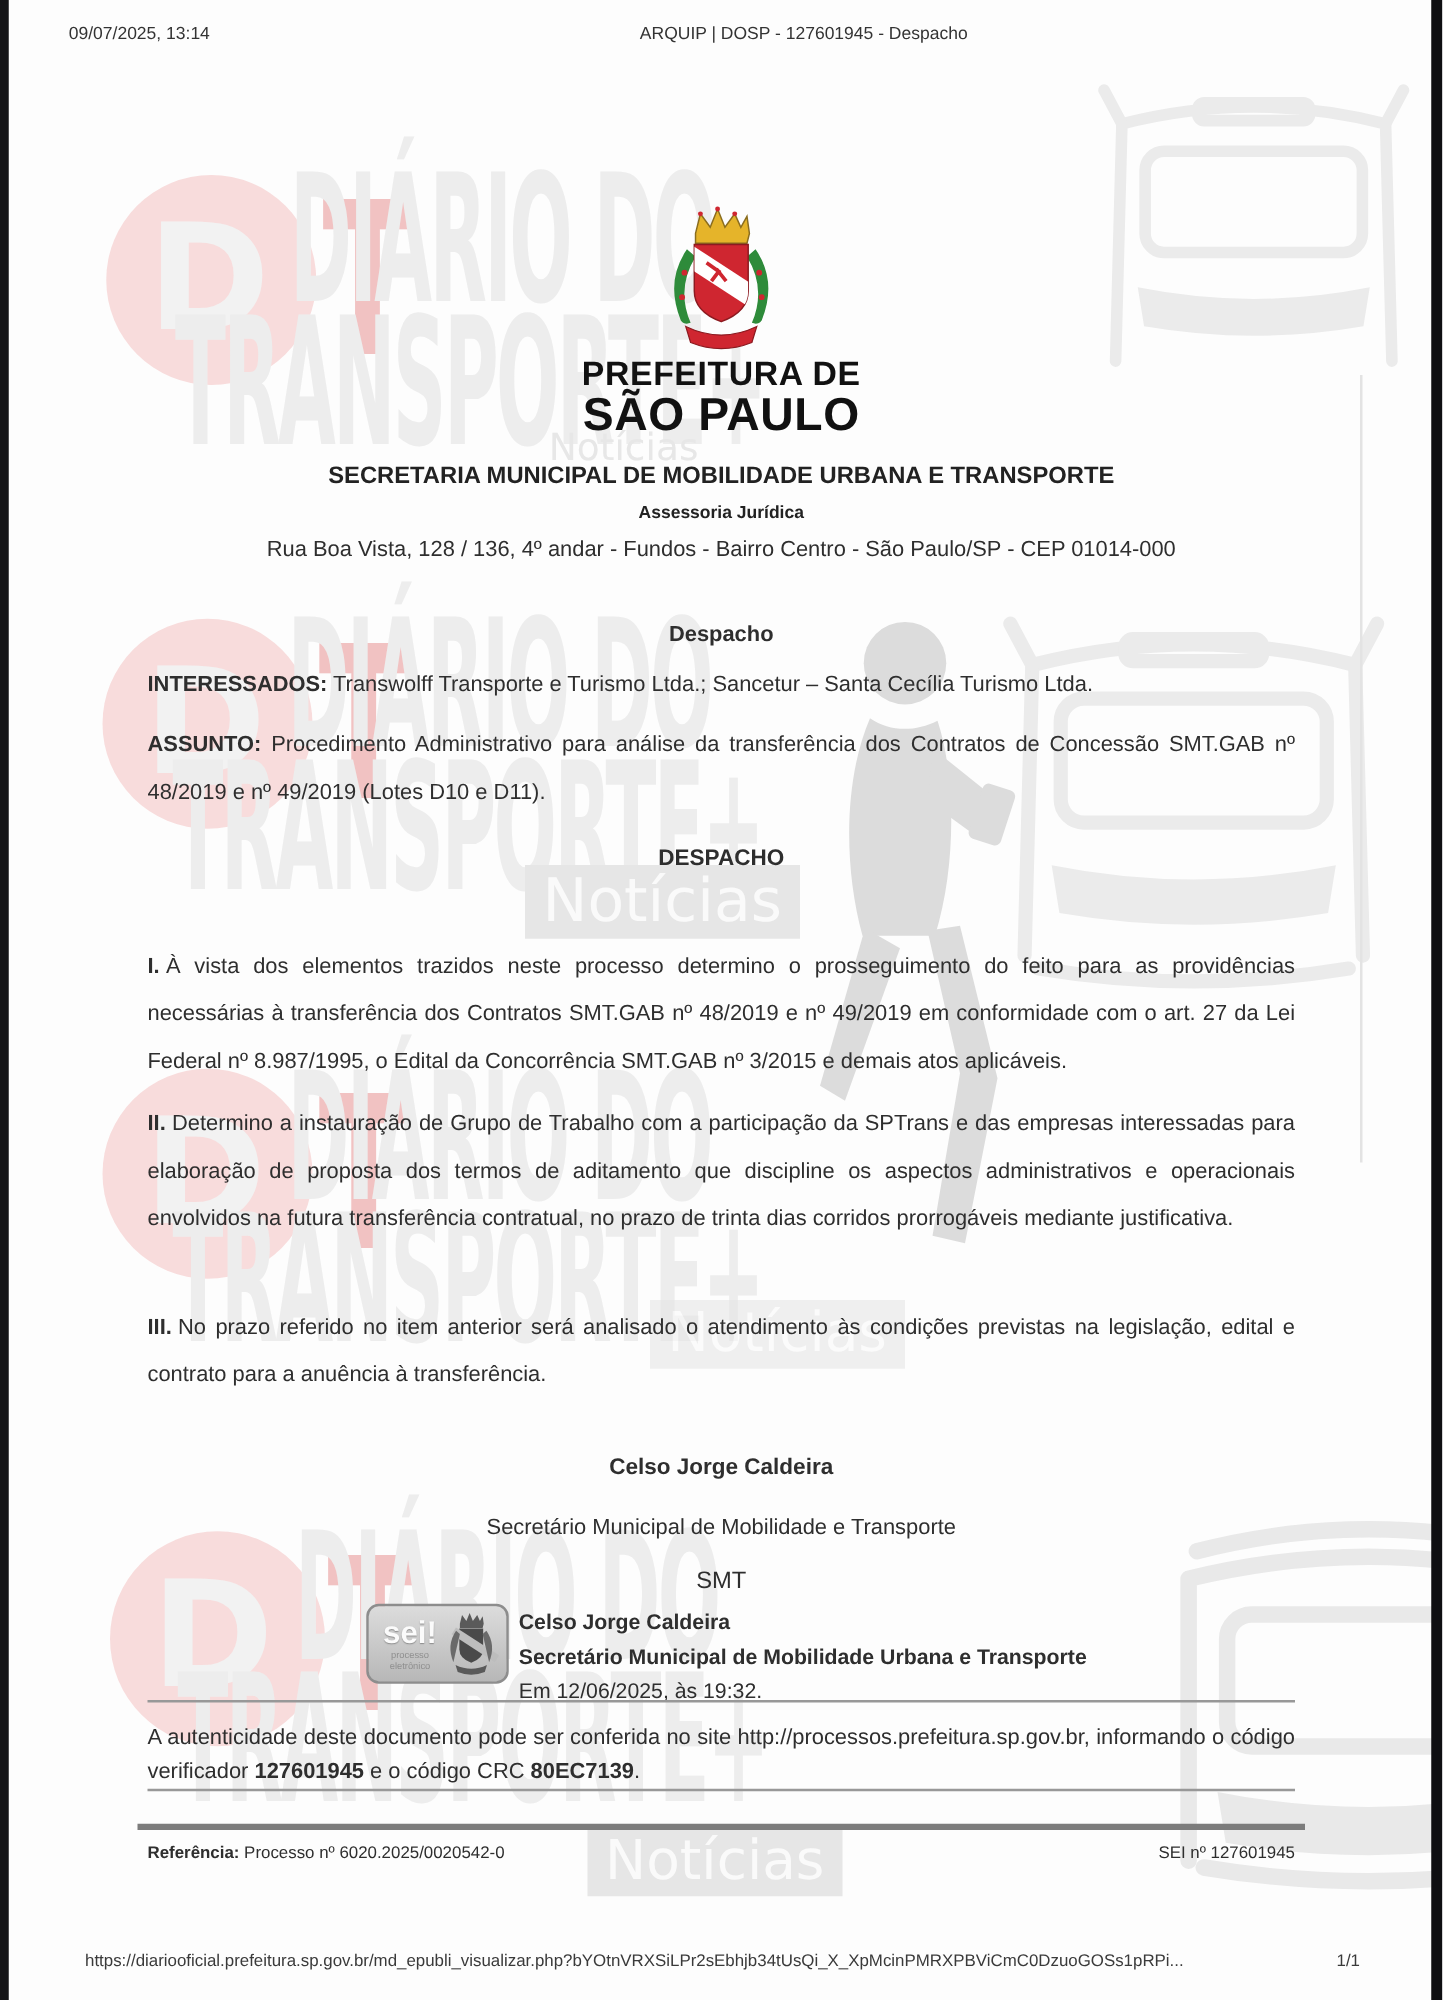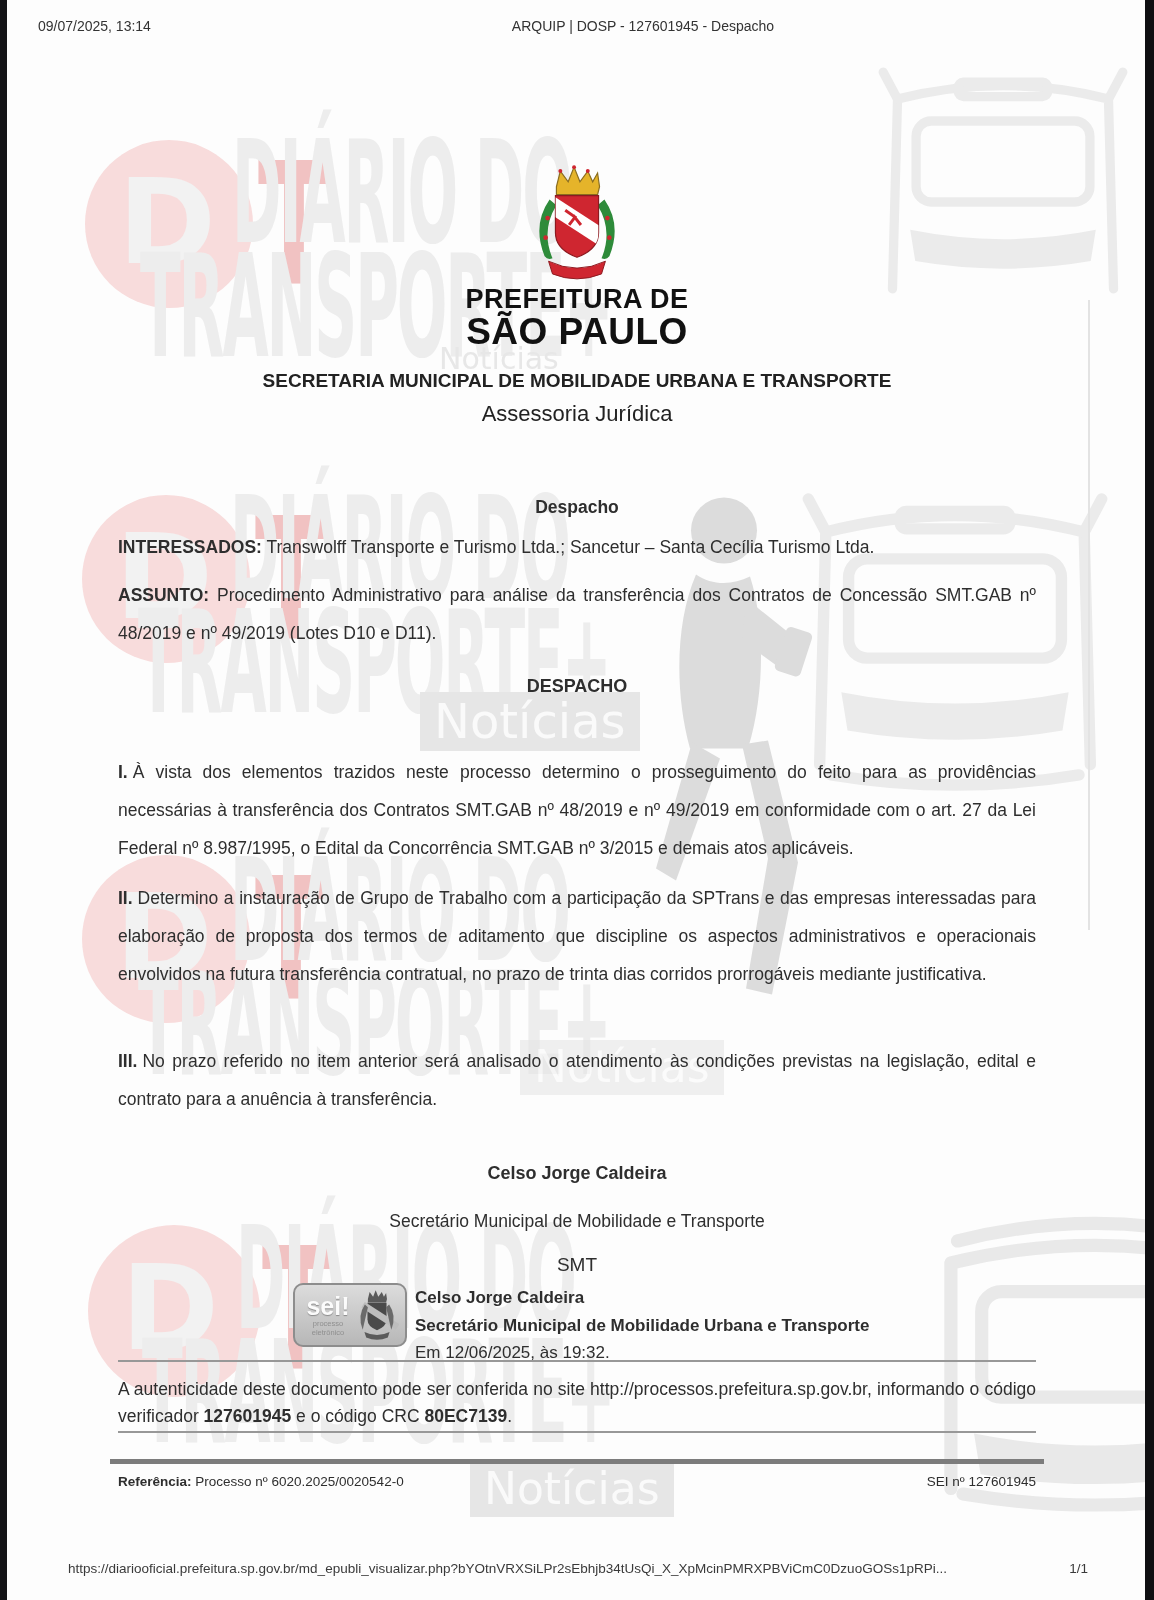--- a/index.html
+++ b/index.html
@@ -31,21 +31,21 @@
 
   
   .abs{position:absolute;z-index:2;}
   .centered{left:118px;width:918px;text-align:center;}
   .bold{font-weight:bold;}
   .serif-meta{font-family:"Liberation Serif", serif;font-weight:bold;font-size:15.5px;
               line-height:25px;color:#000;}
   .pref1{font-size:27px;font-weight:bold;letter-spacing:0.5px;color:#111;}
   .pref2{font-size:37px;font-weight:bold;letter-spacing:0.5px;color:#111;}
   .h-sec{font-size:19px;font-weight:bold;color:#222;}
-  .h-aj{font-size:22px;font-weight:normal;color:#222;}
+  .h-aj{font-size:14px;font-weight:bold;color:#222;}
   .t-body{font-size:17.5px;color:#2e2e2e;}
   .para{left:118px;width:918px;font-size:17.5px;line-height:38px;text-align:justify;}
   .pnum{font-weight:bold;margin-right:5px;}
   .hr{position:absolute;left:118px;width:918px;height:2px;background:#989898;z-index:2;}
   .hr-thick{position:absolute;left:110px;width:934px;height:5px;background:#7c7c7c;z-index:2;}
 
   
   .seibox{position:absolute;left:293px;top:1283px;width:114px;height:64px;z-index:2;
           border:2px solid #8d8d8d;border-radius:10px;
           background:linear-gradient(180deg,#dcdcdc,#b7b7b7);
@@ -133,21 +133,21 @@
       <circle cx="126" cy="40" r="33"></circle>
       <path d="M98,84 C78,130 76,200 92,258 L150,258 C168,200 166,128 152,86 C134,95 114,95 98,84 Z"></path>
       <path d="M148,108 L198,148 L188,182 L144,150 Z"></path>
       <rect x="182" y="138" width="27" height="46" rx="5" transform="rotate(18 195 161)"></rect>
       <path d="M94,252 L58,378 L78,390 L122,268 Z"></path>
       <path d="M144,254 L170,368 L148,498 L174,504 L200,372 L170,250 Z"></path>
     </g>
   </svg>
   <div class="wm wm-line" style="left:1088px;top:300px;height:630px;"></div>
 
-  <div class="ph" style="left:38px;top:18px;text-align:right;">09/07/2025, 13:14</div>
+  <div class="ph" style="left:55px;top:18px;text-align:right;">09/07/2025, 13:14</div>
   <div class="ph ph-title" style="top:18px;">ARQUIP | DOSP - 127601945 - Despacho</div>
 
 
   <svg class="abs" style="left:528px;top:164px;width:98px;height:118px;" viewBox="0 0 100 120">
     <path d="M22,36 Q4,62 17,94 Q20,98 25,96 Q13,68 29,42 Z" fill="#2e8b3a"></path>
     <path d="M78,36 Q96,62 83,94 Q80,98 75,96 Q87,68 71,42 Z" fill="#2e8b3a"></path>
     <circle cx="20" cy="55" r="2.4" fill="#cf2630"></circle>
       <circle cx="81" cy="55" r="2.4" fill="#cf2630"></circle>
     <circle cx="18" cy="75" r="2.4" fill="#cf2630"></circle>
       <circle cx="83" cy="75" r="2.4" fill="#cf2630"></circle>
@@ -164,20 +164,21 @@
       <path d="M38,47 l10,7 l-6,8 M46,52 l8,10" stroke="#cf2630" stroke-width="3" fill="none"></path>
     </g>
     <path d="M21,99 q29,14 58,0 l-4,13 q-25,10 -50,0 Z" fill="#cf2630" stroke="#8c1a20" stroke-width="1"></path>
   </svg>
 
   <div class="abs centered pref1" style="top:284px;text-align:center;">PREFEITURA DE</div>
   <div class="abs centered pref2" style="top:311px;">SÃO PAULO</div>
 
   <div class="abs centered h-sec" style="top:370px;">SECRETARIA MUNICIPAL DE MOBILIDADE URBANA E TRANSPORTE</div>
   <div class="abs centered h-aj" style="top:401px;">Assessoria Jurídica</div>
+  <div class="abs centered t-body" style="top:429px;">Rua Boa Vista, 128 / 136, 4º andar - Fundos - Bairro Centro - São Paulo/SP - CEP 01014-000</div>
 
   <div class="abs centered t-body bold" style="top:497px;">Despacho</div>
 
   <div class="abs t-body" style="left:118px;top:537px;width:918px;">
     <span class="bold">INTERESSADOS:</span><span> Transwolff Transporte e Turismo Ltda.; Sancetur – Santa Cecília Turismo Ltda.</span>
   </div>
 
   <div class="abs para" style="top:576px;">
     <span class="bold">ASSUNTO:</span><span> Procedimento Administrativo para análise da transferência dos Contratos de Concessão SMT.GAB nº 48/2019 e nº 49/2019 (Lotes D10 e D11).</span>
   </div>

